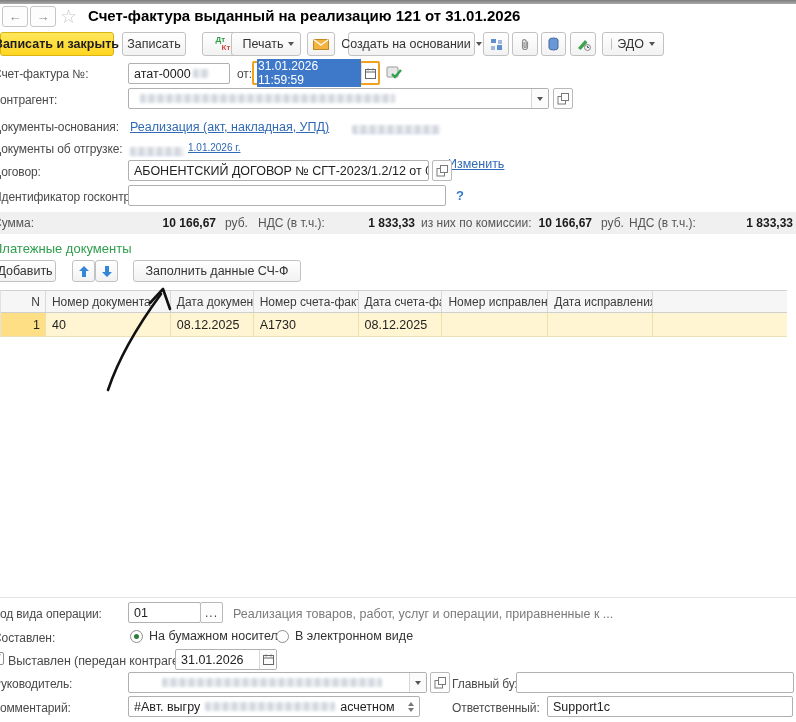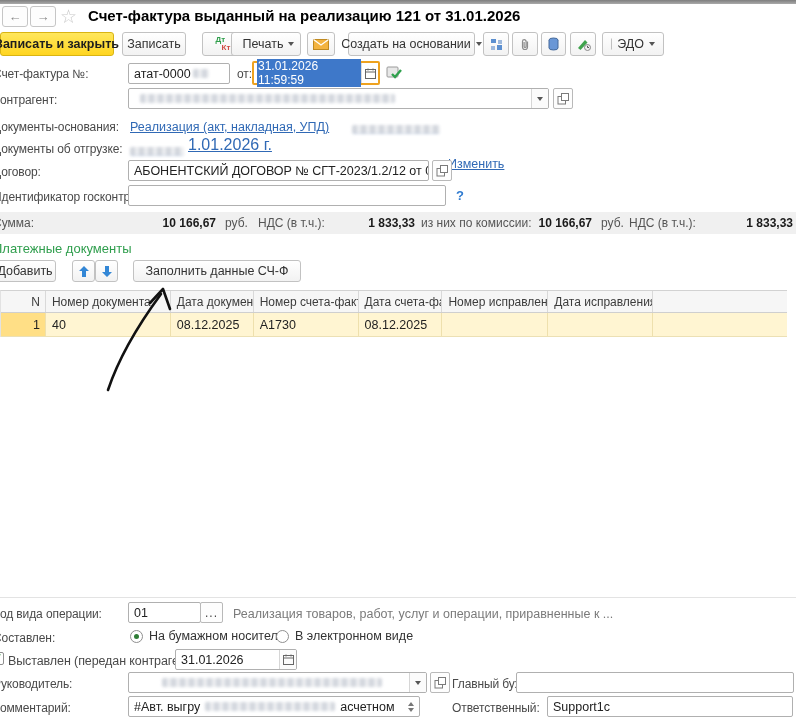--- a/index.html
+++ b/index.html
@@ -191,21 +191,21 @@
       </svg>
   </div>
 
   <div class="lbl" style="top:120px;">Документы-основания:</div>
   <a class="link" style="position:absolute;left:130px;top:120px;font-size:12.5px;">Реализация (акт, накладная, УПД)</a>
   <span class="redact" style="position:absolute;left:352px;top:125px;width:88px;border-bottom:1px dotted #8fa8d0;"></span>
   <a class="link" style="position:absolute;left:448px;top:120px;font-size:12.5px;margin-top:37px;">Изменить</a>
 
   <div class="lbl" style="top:142px;">Документы об отгрузке:</div>
   <span class="redact" style="position:absolute;left:130px;top:147px;width:54px;border-bottom:1px dotted #8fa8d0;"></span>
-  <a class="link" style="position:absolute;left:188px;top:136px;font-size:16px;text-decoration:underline;">1.01.2026 г.</a>
+  <a class="link" style="position:absolute;left:188px;top:142px;font-size:10px;text-decoration:underline;">1.01.2026 г.</a>
 
   <div class="lbl" style="top:165px;">Договор:</div>
   <div class="field" style="left:128px;top:160px;width:301px;">
     <span style="white-space:nowrap;">АБОНЕНТСКИЙ ДОГОВОР № СГТ-2023/1.2/12 от 01.02.2023</span>
   </div>
   <div class="sidebtn" style="left:432px;top:160px;">
     <svg width="12" height="12">
         <rect x="1" y="3.5" width="7.5" height="7.5" fill="#fff" stroke="#7a7a7a"></rect>
         <rect x="4.5" y="0.5" width="7" height="7" fill="#fff" stroke="#7a7a7a"></rect>
       </svg>
@@ -285,21 +285,21 @@
     <span class="radio on"></span>
     <span style="font-size:12.5px;color:#333;">На бумажном носителе</span>
   </div>
   <div style="position:absolute;left:276px;top:629px;display:flex;align-items:center;gap:6px;">
     <span class="radio"></span>
     <span style="font-size:12.5px;color:#333;">В электронном виде</span>
   </div>
 
   <div class="chk" style="left:-9px;top:652px;"><span>✓</span></div>
   <div class="lbl" style="left:8px;top:654px;font-size:12.5px;">Выставлен (передан контрагенту):</div>
-  <div class="field" style="left:175px;top:649px;width:122px;padding-right:36px;">
+  <div class="field" style="left:175px;top:649px;width:102px;padding-right:36px;">
     <span>31.01.2026</span>
     <span class="combo-arrow">
       <svg width="11" height="11">
           <rect x="0.5" y="1.5" width="10" height="9" fill="none" stroke="#666"></rect>
           <line x1="0.5" y1="4" x2="10.5" y2="4" stroke="#666"></line>
           <line x1="3" y1="0.5" x2="3" y2="2.5" stroke="#666"></line>
           <line x1="8" y1="0.5" x2="8" y2="2.5" stroke="#666"></line>
         </svg>
     </span>
   </div>

